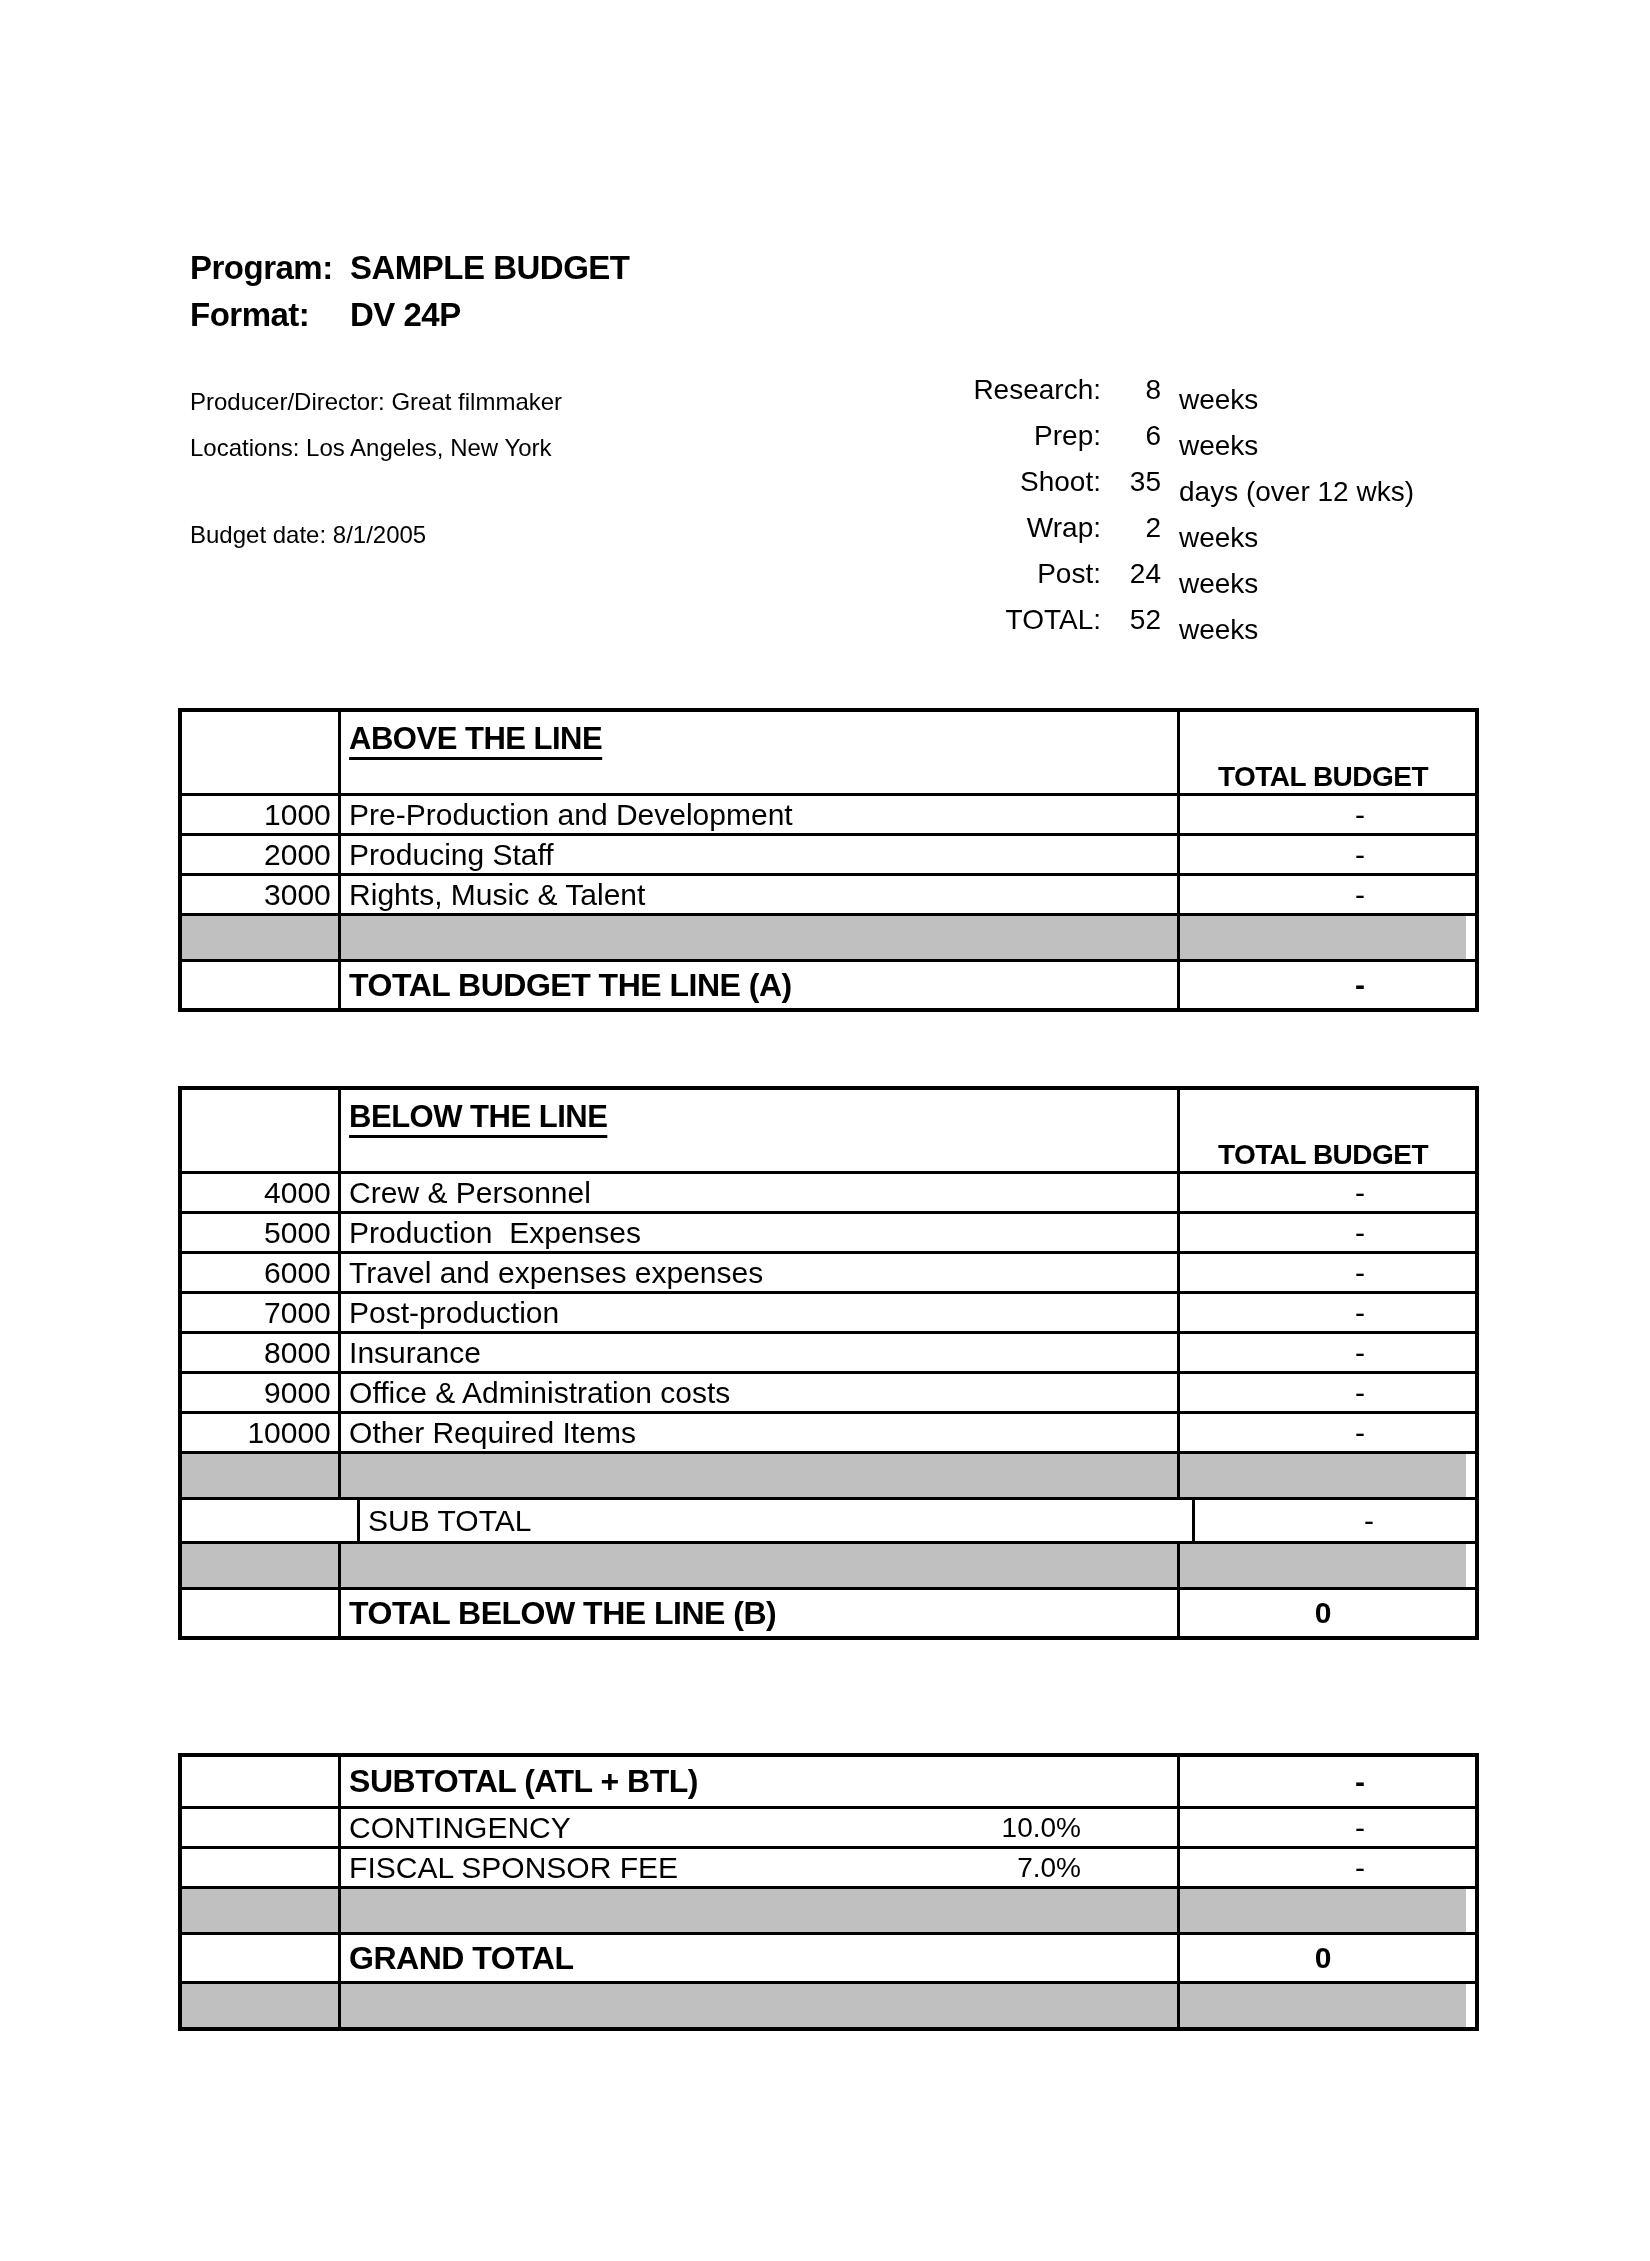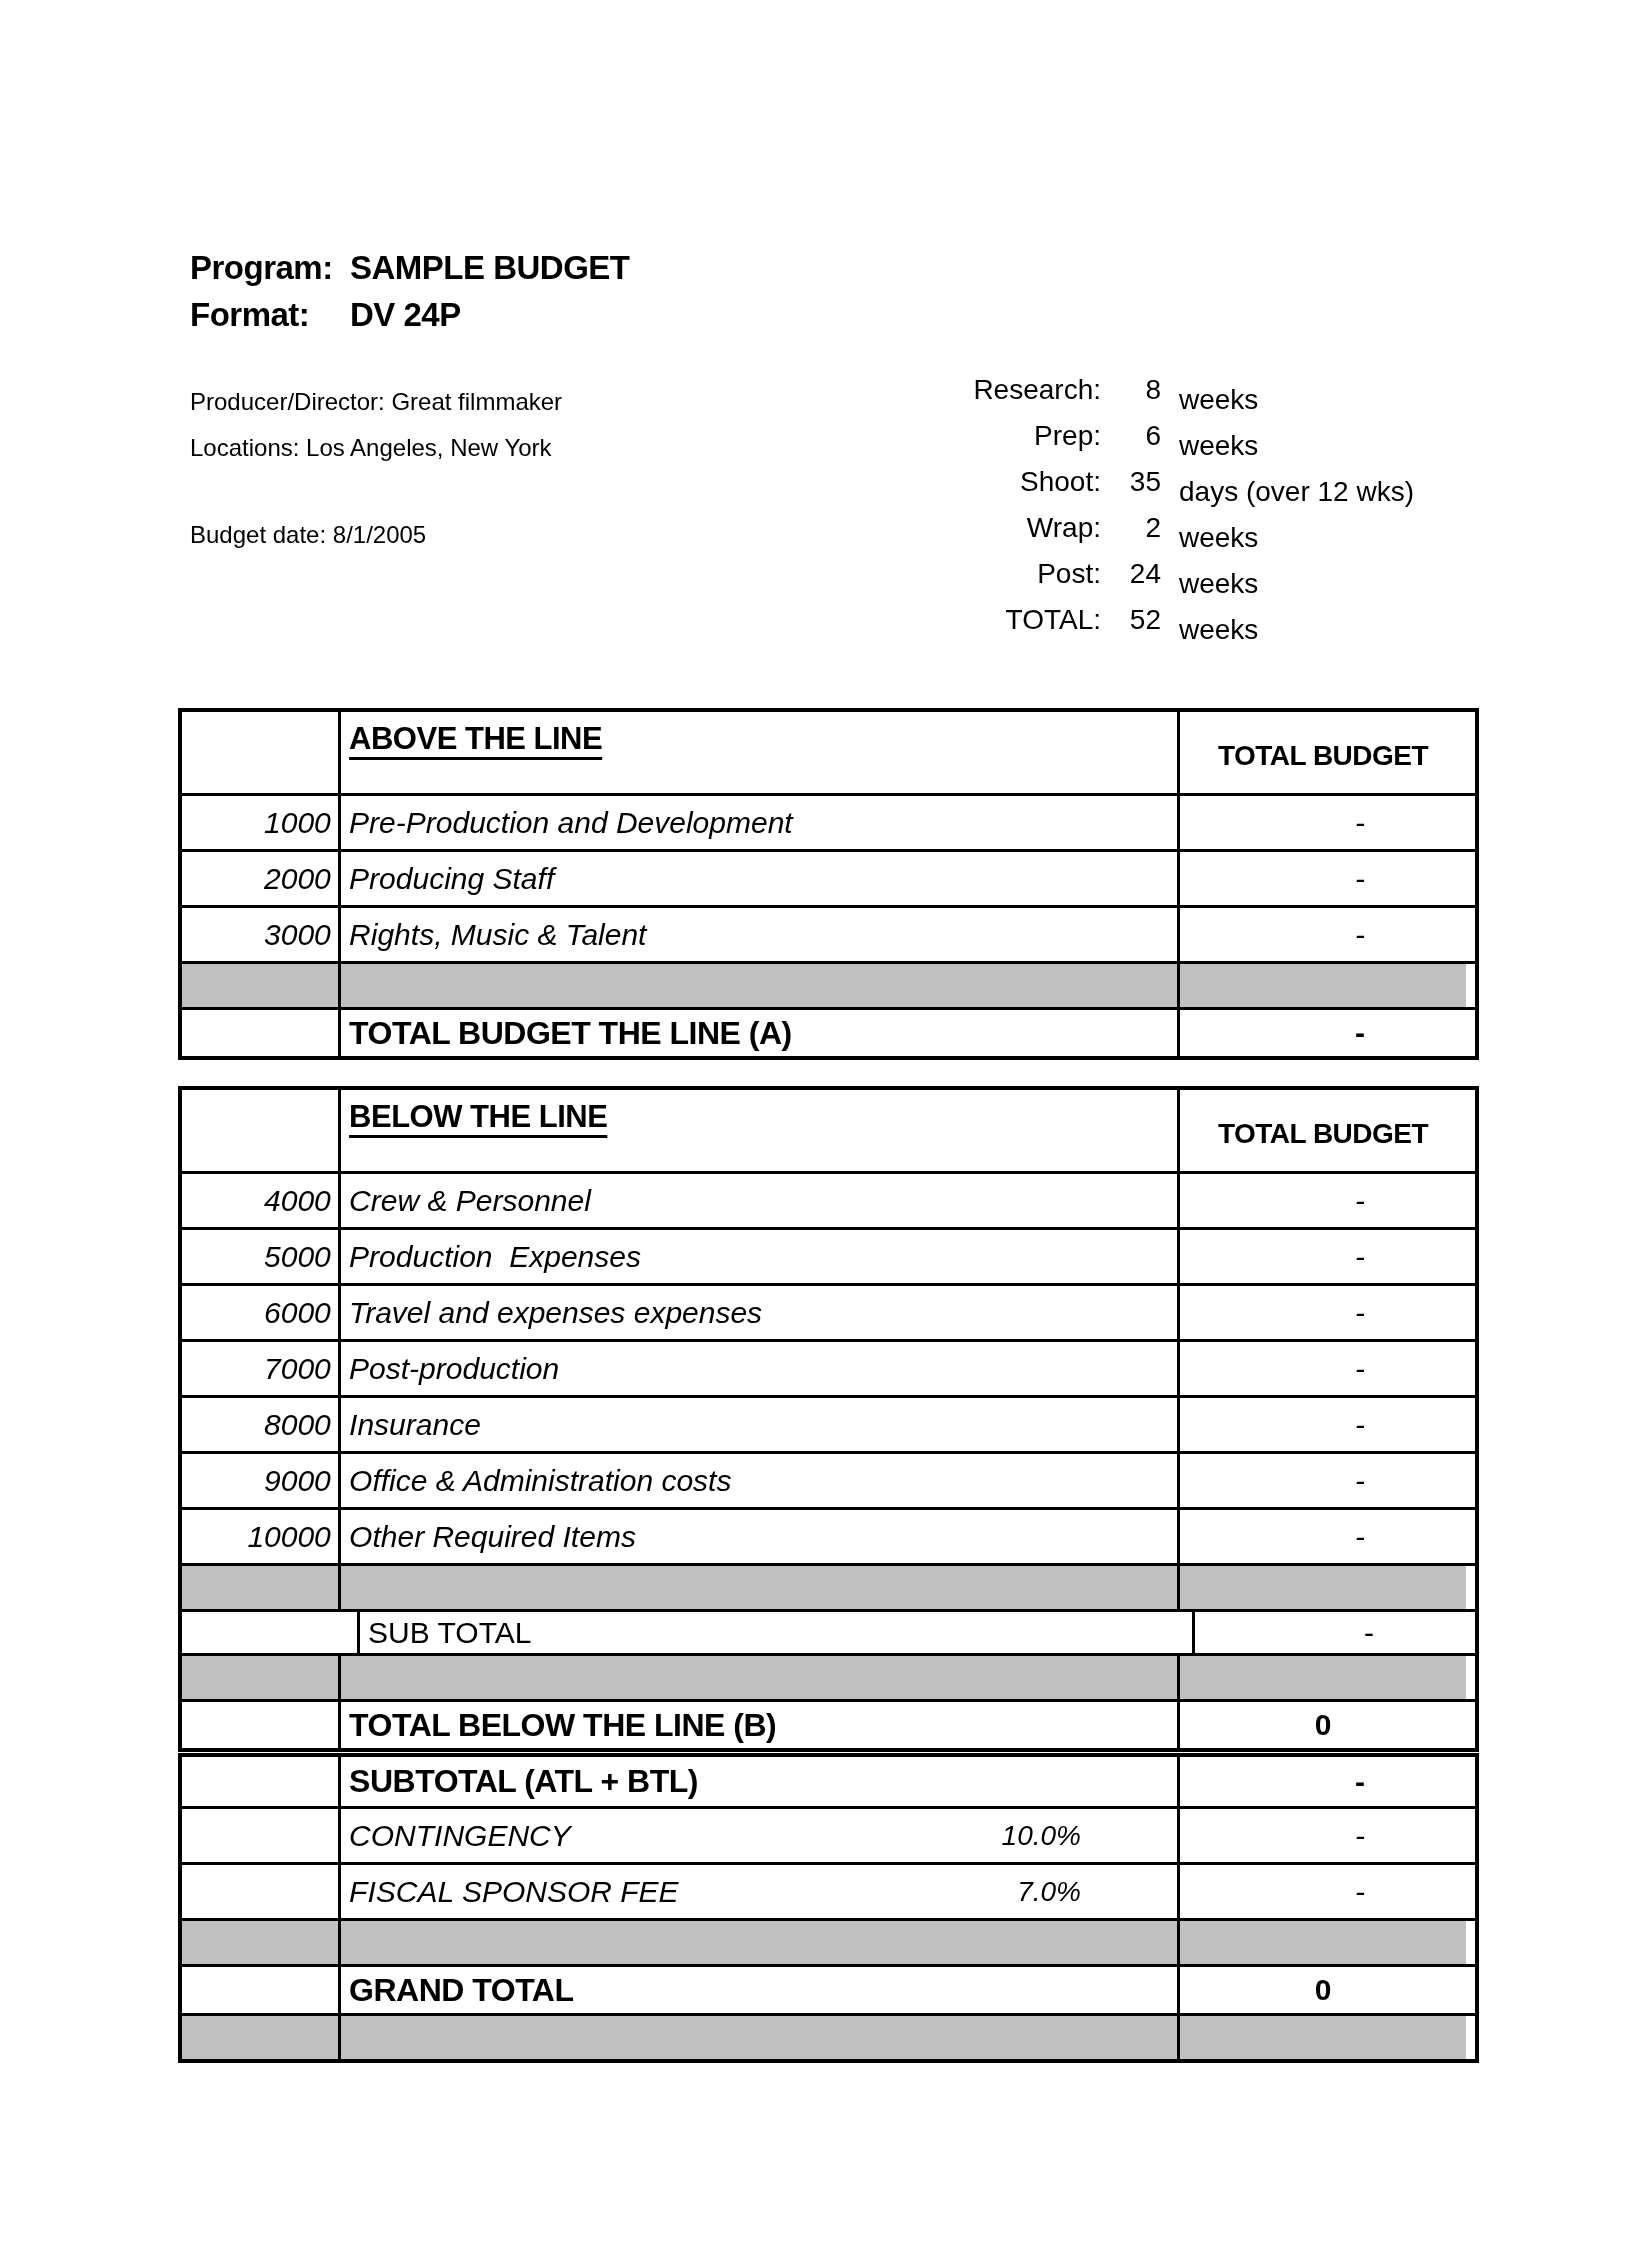--- a/index.html
+++ b/index.html
@@ -42,26 +42,26 @@
     font-size:30px;}
   .col-desc{width:839px;border-left:3.6px solid var(--border);
     padding-left:8.1px;font-size:30px;}
   .col-val{width:289px;border-left:3.6px solid var(--border);
     font-size:30px;}
   .col-desc .desc-label{white-space:pre;}
   .pct{margin-left:auto;margin-right:96px;font-size:28px;}
 
   .r-header{height:81px;}
   .r-header .col-desc{align-items:flex-start;padding-top:9px;}
-  .r-header .col-val{align-items:center;padding-top:7px;justify-content:center;}
+  .r-header .col-val{align-items:flex-end;padding-top:7px;justify-content:center;}
   .section-title{font-weight:bold;font-size:31px;letter-spacing:-0.5px;
     text-decoration:underline;text-decoration-thickness:2.7px;text-underline-offset:8.1px;}
   .budget-col-title{font-weight:bold;font-size:28px;letter-spacing:-0.5px;}
 
-  .r-data{height:56px;font-style:italic;}
+  .r-data{height:40px;}
   .r-subtotal{height:44px;gap:24px;}
   .r-gray{height:46px;}
   .r-gray .cell{background:var(--gray);height:100%;}
   .r-total{height:49px;}
   .r-total .col-desc{font-weight:bold;font-size:32px;letter-spacing:-0.5px;}
   .r-total .col-val{font-weight:bold;}
 
   .val-right{justify-content:flex-end;padding-right:101px;}
   .val-center{justify-content:center;}
 

